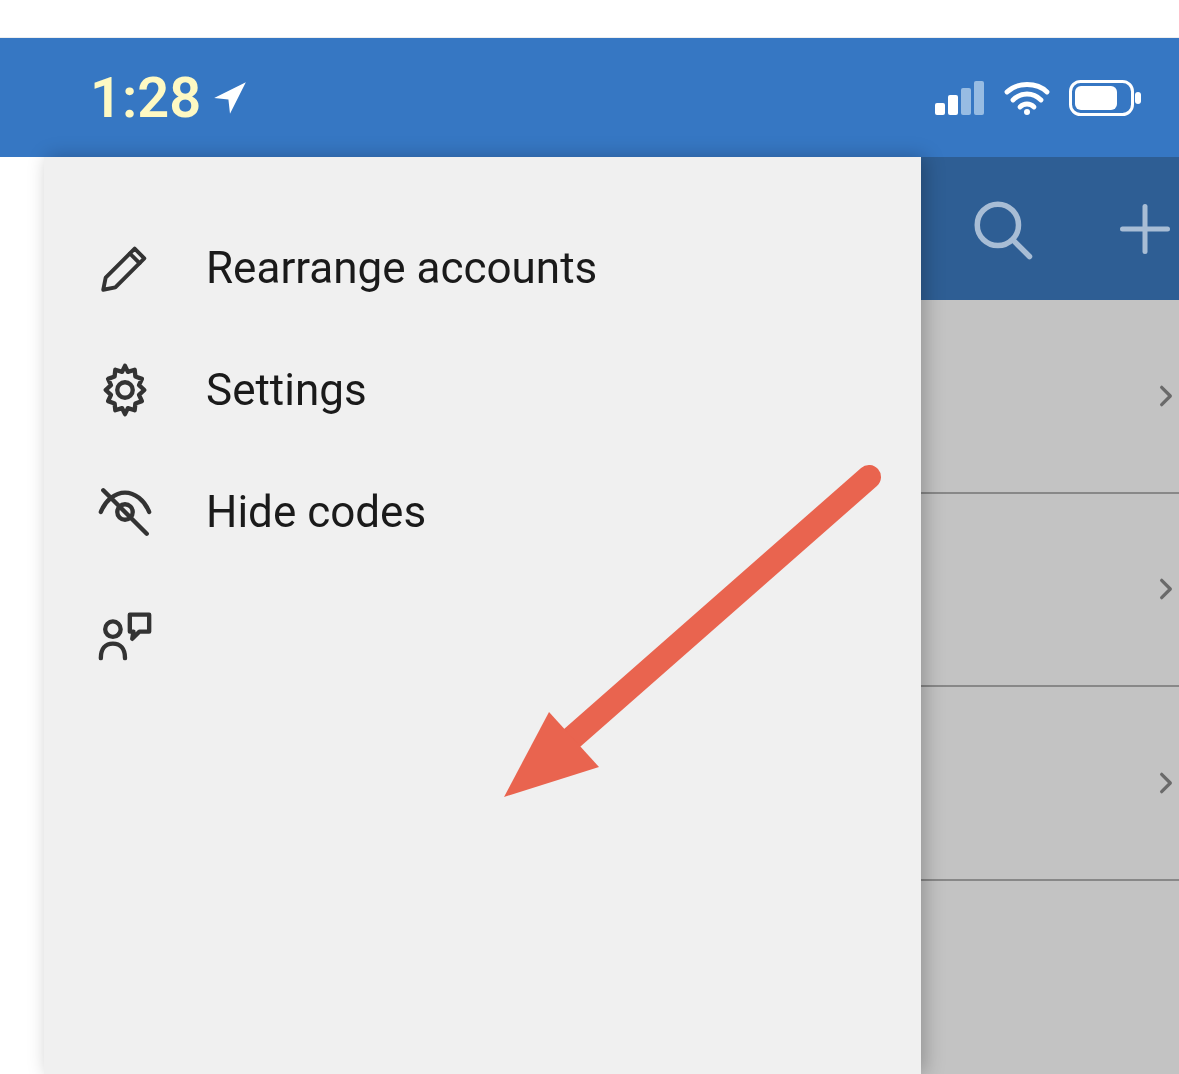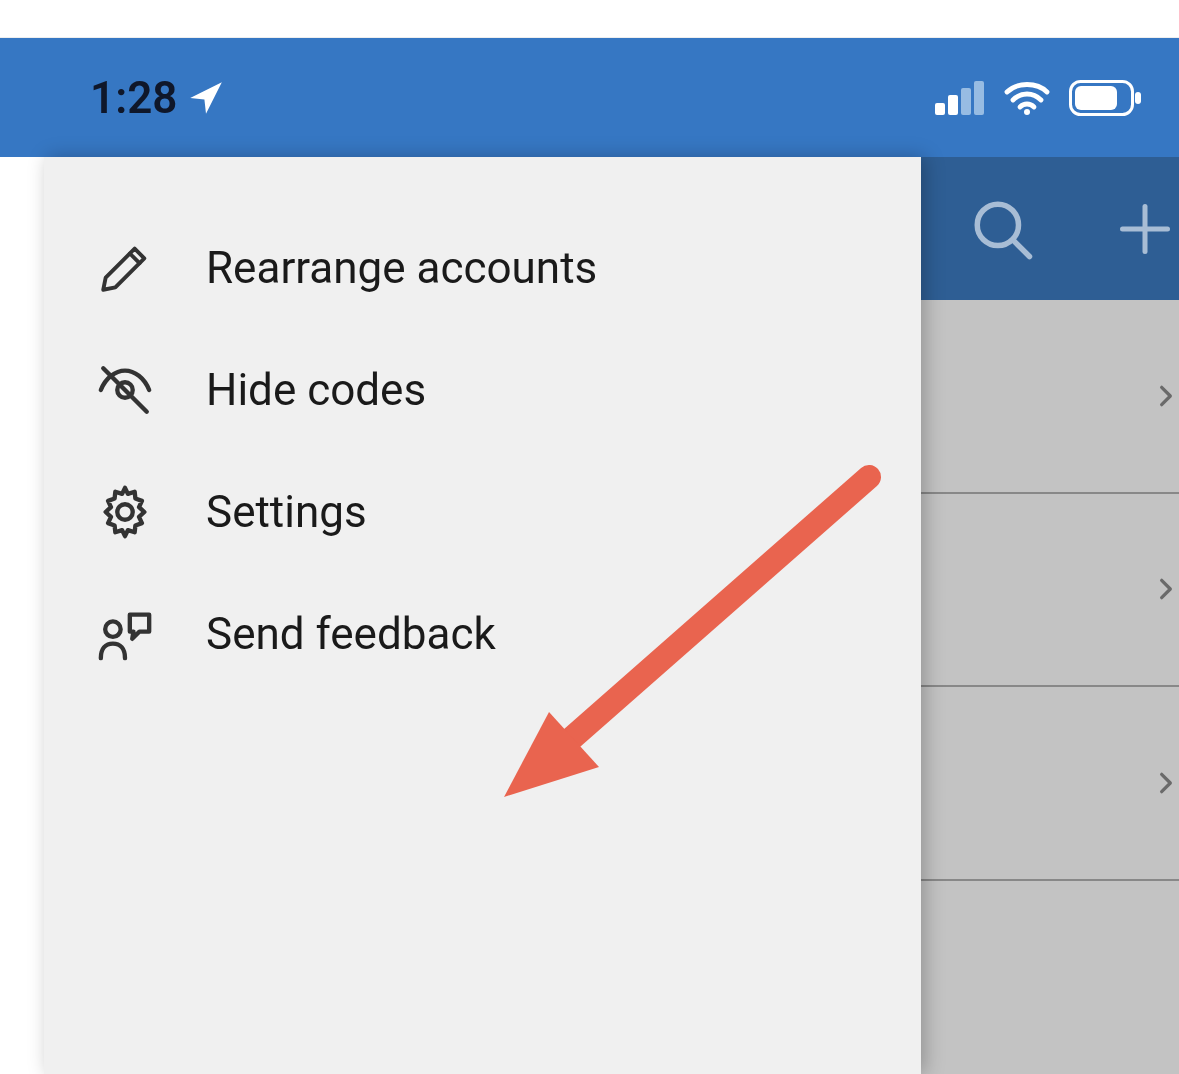--- a/index.html
+++ b/index.html
@@ -30,23 +30,23 @@
       justify-content: space-between;
       padding: 0 36px 0 90px;
       color: #fff;
     }
     .status-left {
       display: flex;
       align-items: center;
       gap: 10px;
     }
     .status-time {
-      font-size: 44px;
+      font-size: 56px;
       font-weight: 600;
-      color: #0f172a;
+      color: #fef9c3;
     }
     .status-right {
       display: flex;
       align-items: center;
       gap: 18px;
     }
     .content-area {
       position: relative;
       width: 100%;
       height: calc(100% - 157px);
@@ -217,49 +217,48 @@
         <svg width="58" height="58" viewBox="0 0 24 24" fill="none" stroke="#333" stroke-width="1.6" stroke-linejoin="round" stroke-linecap="round">
           <path d="M3 21 L4 16 L16 4 L20 8 L8 20 Z"></path>
           <line x1="14" y1="6" x2="18" y2="10"></line>
         </svg>
       </span>
       <span class="menu-label">Rearrange accounts</span>
     </div>
 
     <div class="menu-item">
       <span class="menu-icon">
+        <svg width="58" height="58" viewBox="0 0 24 24" fill="none" stroke="#333" stroke-width="1.8" stroke-linejoin="round">
+          <circle cx="12" cy="12" r="3.2"></circle>
+          <path d="M12 2 L13.2 4.5 L16 3.6 L16.3 6.4 L19 7.4 L17.8 10 L20 12 L17.8 14 L19 16.6 L16.3 17.6 L16 20.4 L13.2 19.5 L12 22 L10.8 19.5 L8 20.4 L7.7 17.6 L5 16.6 L6.2 14 L4 12 L6.2 10 L5 7.4 L7.7 6.4 L8 3.6 L10.8 4.5 Z"></path>
+        </svg>
+      </span>
+      <span class="menu-label">Settings</span>
+    </div>
+
+    <div class="menu-item">
+      <span class="menu-icon">
         <svg width="58" height="58" viewBox="0 0 24 24" fill="none" stroke="#333" stroke-width="1.8" stroke-linecap="round">
           <path d="M2 12 C4 7 8 4 12 4 C16 4 20 7 22 12"></path>
           <circle cx="12" cy="12" r="3.2"></circle>
           <line x1="3" y1="3" x2="21" y2="21"></line>
         </svg>
       </span>
       <span class="menu-label">Hide codes</span>
     </div>
 
-    <div class="menu-item">
-      <span class="menu-icon">
-        <svg width="58" height="58" viewBox="0 0 24 24" fill="none" stroke="#333" stroke-width="1.8" stroke-linejoin="round">
-          <circle cx="12" cy="12" r="3.2"></circle>
-          <path d="M12 2 L13.2 4.5 L16 3.6 L16.3 6.4 L19 7.4 L17.8 10 L20 12 L17.8 14 L19 16.6 L16.3 17.6 L16 20.4 L13.2 19.5 L12 22 L10.8 19.5 L8 20.4 L7.7 17.6 L5 16.6 L6.2 14 L4 12 L6.2 10 L5 7.4 L7.7 6.4 L8 3.6 L10.8 4.5 Z"></path>
-        </svg>
-      </span>
-      <span class="menu-label">Settings</span>
-    </div>
-
 
     <div class="menu-item">
       <span class="menu-icon">
         <svg width="58" height="58" viewBox="0 0 24 24" fill="none" stroke="#333" stroke-width="1.8" stroke-linecap="round" stroke-linejoin="round">
           <circle cx="7" cy="10" r="3.2"></circle>
           <path d="M2 22 C2 18 4 16 7 16 C10 16 12 18 12 22"></path>
           <path d="M14 4 L22 4 L22 11 L18 11 L15 14 L15.5 11 L14 11 Z"></path>
         </svg>
       </span>
-      <span class="menu-label">Send feedback</span>
     </div>
 
   </div>
 
   <svg class="annotation-arrow" viewBox="0 0 400 360">
     <defs>
       <marker id="ahead" markerWidth="12" markerHeight="12" refX="3" refY="6" orient="auto">
         <path d="M0 0 L12 6 L0 12 Z" fill="#E9644F"></path>
       </marker>
     </defs>

